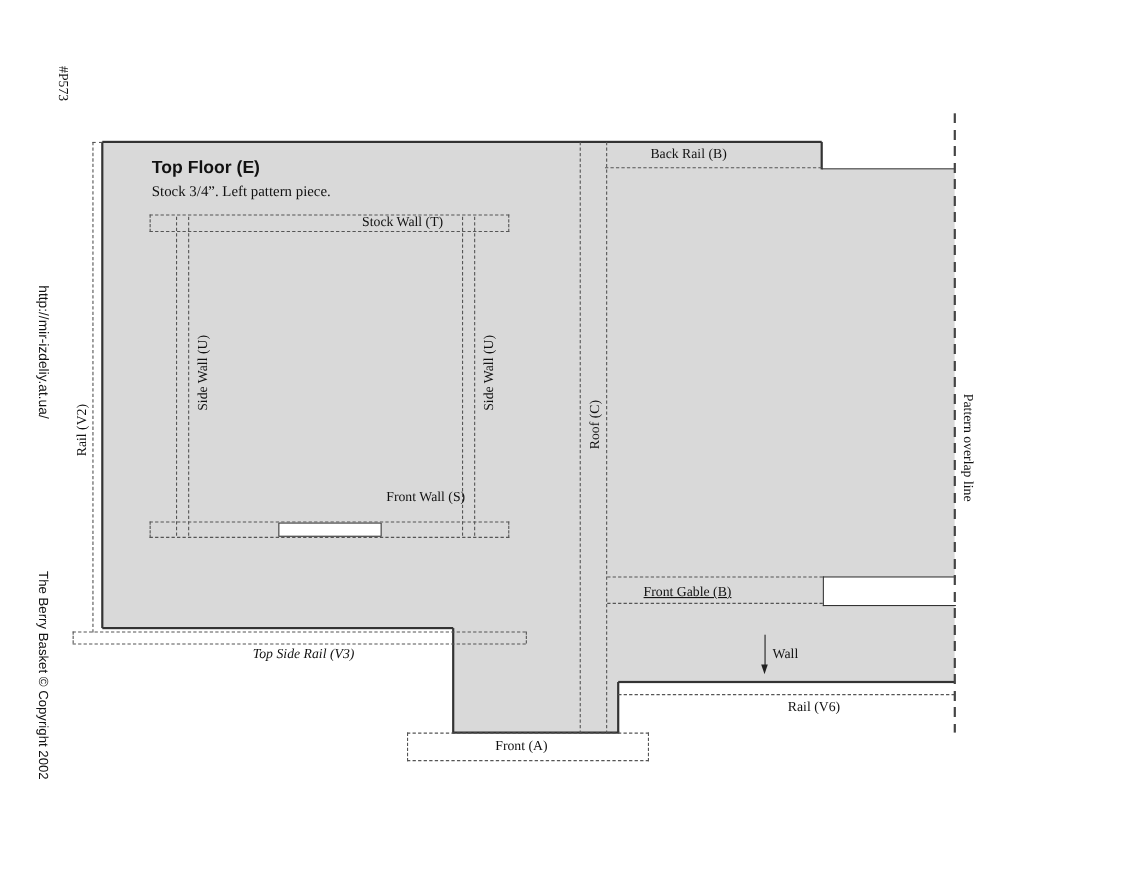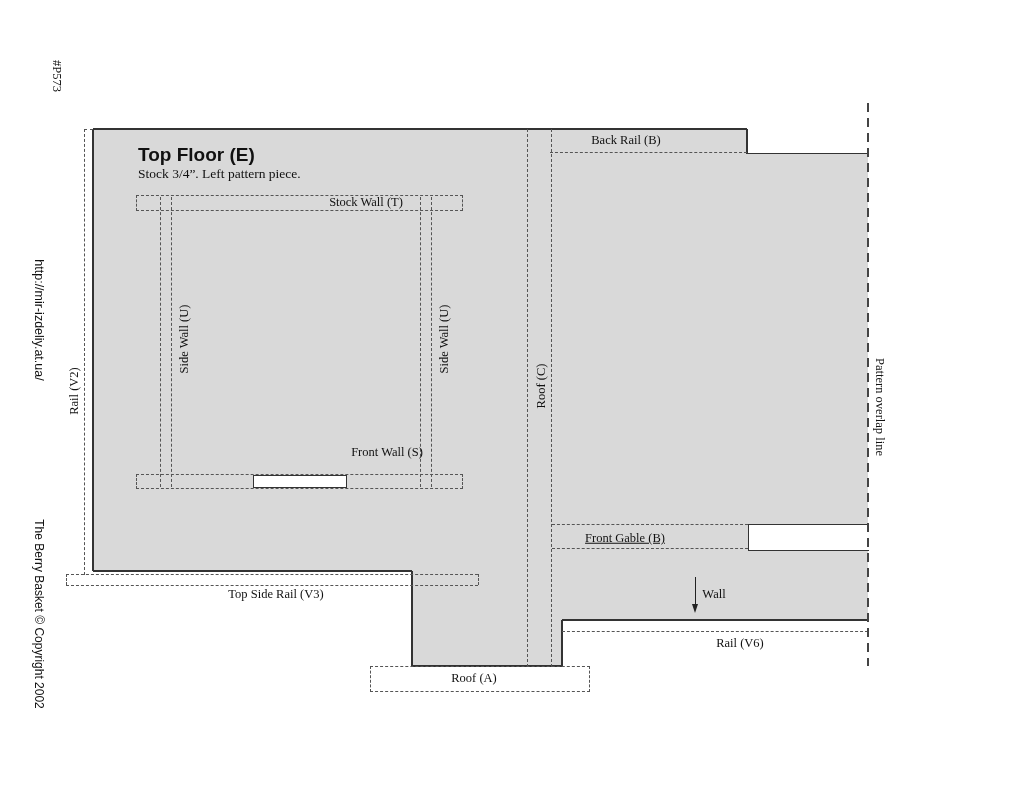--- a/index.html
+++ b/index.html
@@ -26,21 +26,21 @@
   .notch { position:absolute; background:#ffffff; }
   .lbl {
     position:absolute; font-size:12.5px; white-space:nowrap;
     transform:translate(-50%,-50%); line-height:1;
   }
   .rot-ccw { transform:translate(-50%,-50%) rotate(-90deg); }
   .rot-cw  { transform:translate(-50%,-50%) rotate(90deg); }
   .sans { font-family:"Liberation Sans", sans-serif; }
   #title { position:absolute; left:138px; top:144px;
            font-family:"Liberation Sans", sans-serif;
-           font-size:19px; font-weight:bold; white-space:nowrap; }
+           font-size:16px; font-weight:bold; white-space:nowrap; }
   #subtitle { position:absolute; left:138px; top:166px; font-size:13.5px; white-space:nowrap; }
   .arrow-shaft { position:absolute; width:1px; background:#222; }
   .arrow-head { position:absolute; width:0; height:0;
                 border-left:3.5px solid transparent; border-right:3.5px solid transparent;
                 border-top:9px solid #222; }
 </style>
 </head>
 <body>
 
 <div id="page">
@@ -99,23 +99,23 @@
   <div id="subtitle">Stock 3/4”. Left pattern piece.</div>
 
   <div class="lbl" style="left:366px;top:202px;">Stock Wall (T)</div>
   <div class="lbl rot-ccw" style="left:184px;top:339px;">Side Wall (U)</div>
   <div class="lbl rot-ccw" style="left:444px;top:339px;">Side Wall (U)</div>
   <div class="lbl" style="left:387px;top:452px;">Front Wall (S)</div>
   <div class="lbl rot-ccw" style="left:541px;top:386px;">Roof (C)</div>
   <div class="lbl" style="left:626px;top:140px;">Back Rail (B)</div>
   <div class="lbl" style="left:625px;top:538px;text-decoration:underline;">Front Gable (B)</div>
   <div class="lbl rot-ccw" style="left:74px;top:391px;">Rail (V2)</div>
-  <div class="lbl" style="left:276px;top:594px;">Top Side Rail (V3)</div>
+  <div class="lbl" style="left:276px;top:594px;font-style:italic;">Top Side Rail (V3)</div>
   <div class="lbl" style="left:740px;top:643px;">Rail (V6)</div>
-  <div class="lbl" style="left:474px;top:678px;">Roof (A)</div>
+  <div class="lbl" style="left:474px;top:678px;">Front (A)</div>
   <div class="lbl" style="left:714px;top:594px;">Wall</div>
   <div class="lbl rot-cw" style="left:880px;top:407px;">Pattern overlap line</div>
 
   <div class="lbl rot-cw" style="left:57px;top:76px;">#P573</div>
   <div class="lbl rot-cw sans" style="left:39px;top:320px;font-size:12.5px;">http://mir-izdeliy.at.ua/</div>
   <div class="lbl rot-cw sans" style="left:39px;top:614px;font-size:12px;">The Berry Basket © Copyright 2002</div>
 
 </div>
 
 </body></html>

